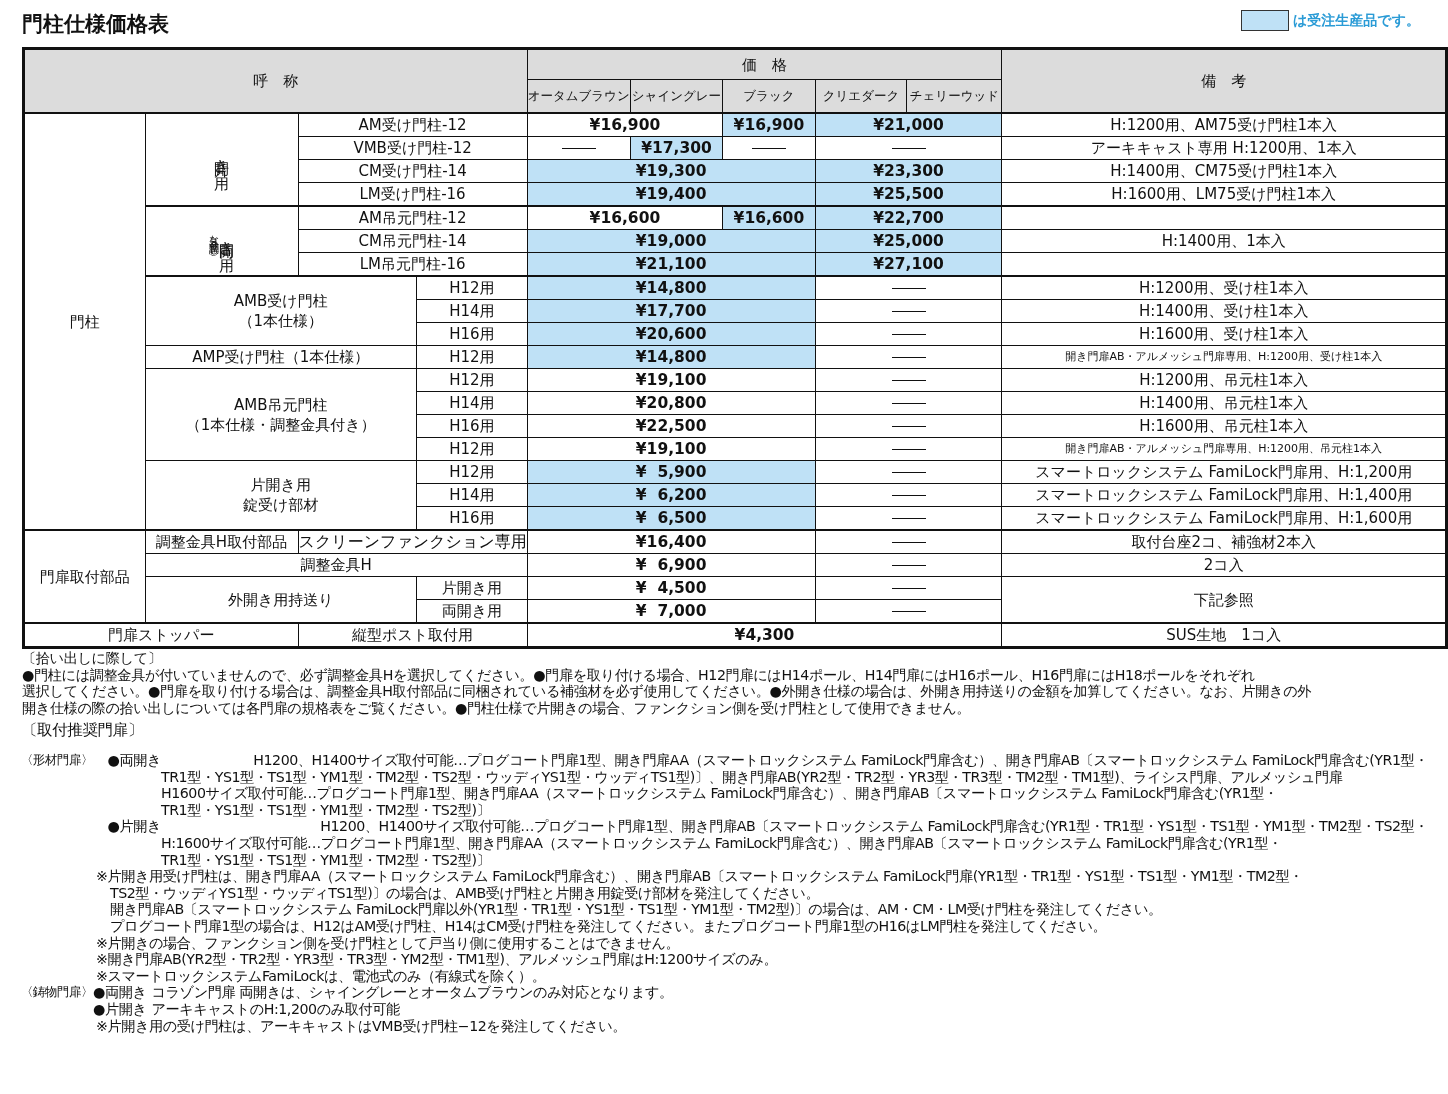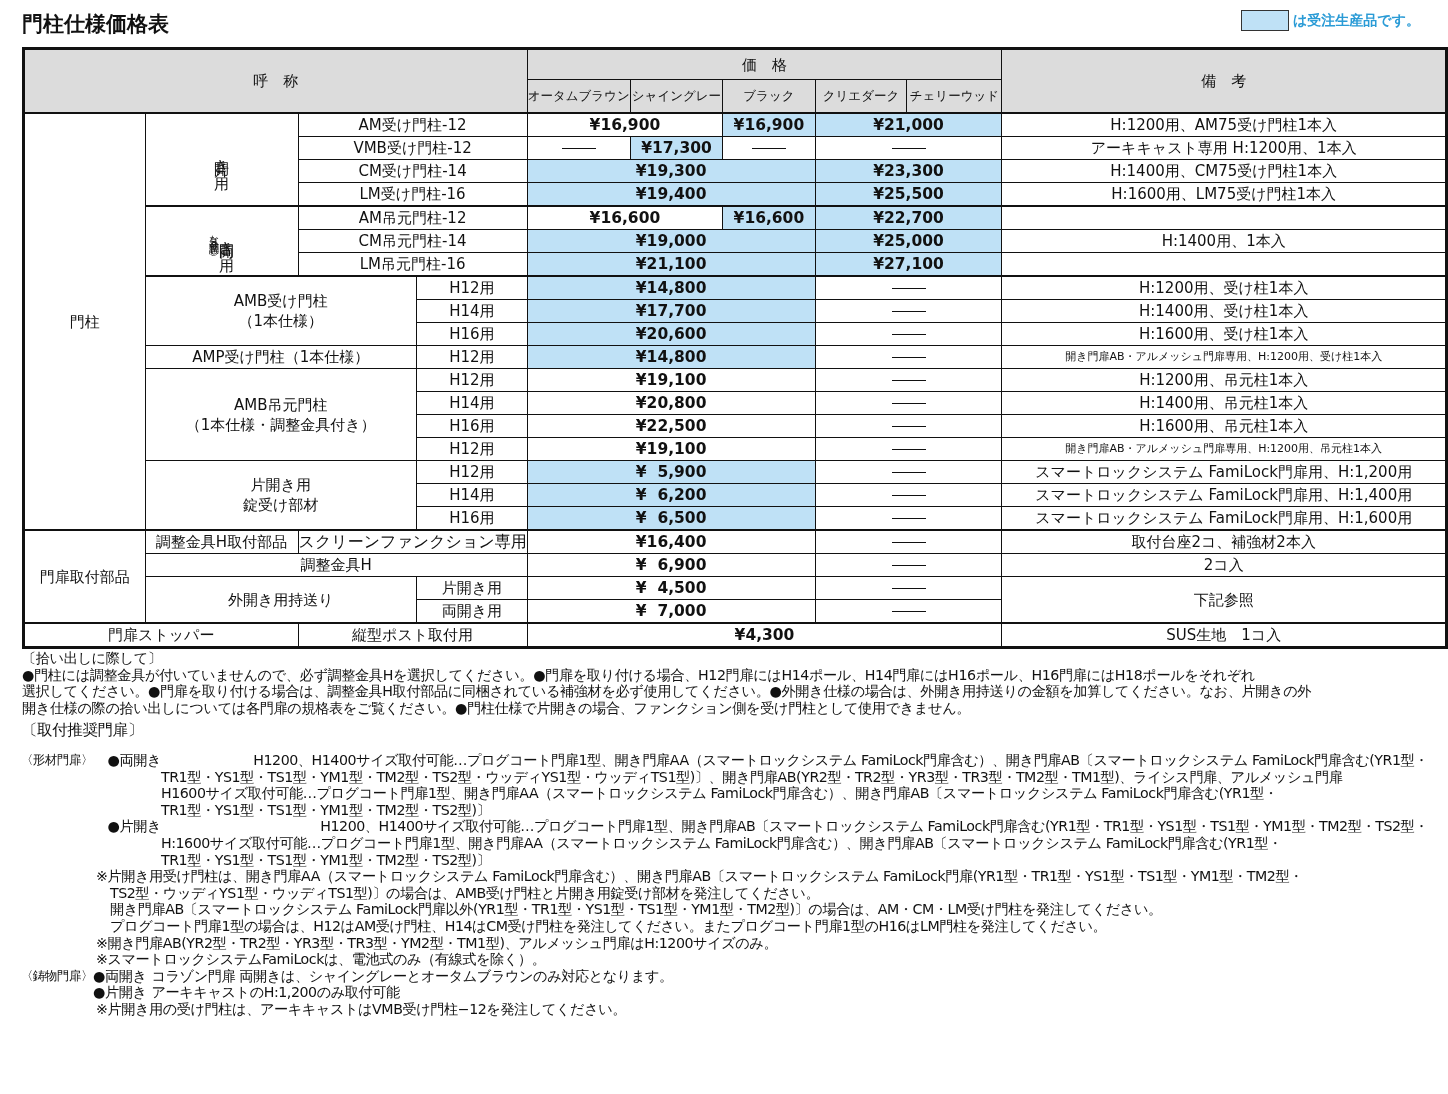--- a/index.html
+++ b/index.html
@@ -273,20 +273,21 @@
     <span class="lab"></span>
     <span class="sub">●片開き</span>
     <span class="body line">H1200、H1400サイズ取付可能…プログコート門扉1型、開き門扉AB〔スマートロックシステム FamiLock門扉含む(YR1型・TR1型・YS1型・TS1型・YM1型・TM2型・TS2型・</span>
   </div>
   <div class="indent line">H:1600サイズ取付可能…プログコート門扉1型、開き門扉AA（スマートロックシステム FamiLock門扉含む）、開き門扉AB〔スマートロックシステム FamiLock門扉含む(YR1型・</div>
   <div class="indent line">TR1型・YS1型・TS1型・YM1型・TM2型・TS2型)〕</div>
   <div class="ast">※片開き用受け門柱は、開き門扉AA（スマートロックシステム FamiLock門扉含む）、開き門扉AB〔スマートロックシステム FamiLock門扉(YR1型・TR1型・YS1型・TS1型・YM1型・TM2型・</div>
   <div class="ast2"> TS2型・ウッディYS1型・ウッディTS1型)〕の場合は、AMB受け門柱と片開き用錠受け部材を発注してください。</div>
   <div class="ast2"> 開き門扉AB〔スマートロックシステム FamiLock門扉以外(YR1型・TR1型・YS1型・TS1型・YM1型・TM2型)〕の場合は、AM・CM・LM受け門柱を発注してください。</div>
   <div class="ast2"> プログコート門扉1型の場合は、H12はAM受け門柱、H14はCM受け門柱を発注してください。またプログコート門扉1型のH16はLM門柱を発注してください。</div>
+  <div class="ast">※片開きの場合、ファンクション側を受け門柱として戸当り側に使用することはできません。</div>
   <div class="ast">※開き門扉AB(YR2型・TR2型・YR3型・TR3型・YM2型・TM1型)、アルメッシュ門扉はH:1200サイズのみ。</div>
   <div class="ast">※スマートロックシステムFamiLockは、電池式のみ（有線式を除く）。</div>
   <div class="row">
     <span class="lab">〈鋳物門扉〉</span>
     <span style="white-space:nowrap">●両開き</span>
     <span style="white-space:nowrap;padding-left:5px">コラゾン門扉 両開きは、シャイングレーとオータムブラウンのみ対応となります。</span>
   </div>
   <div class="row">
     <span class="lab"></span>
     <span style="white-space:nowrap">●片開き</span>

